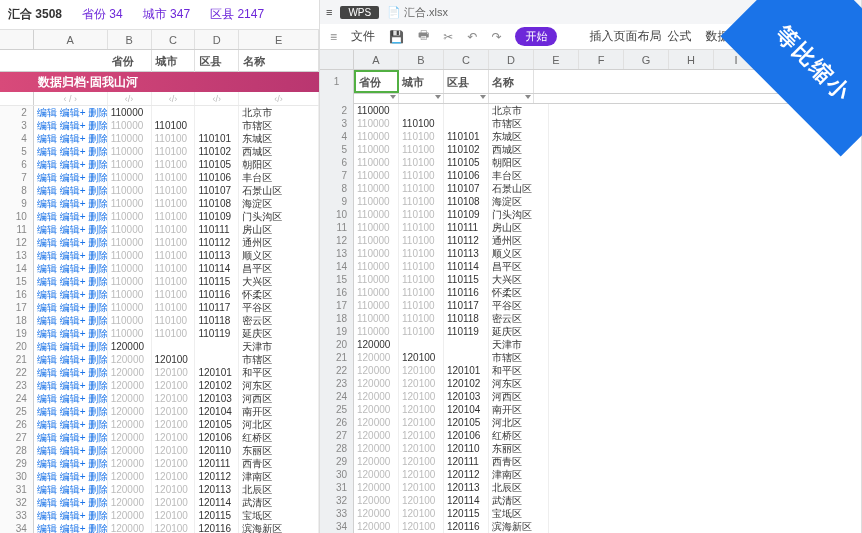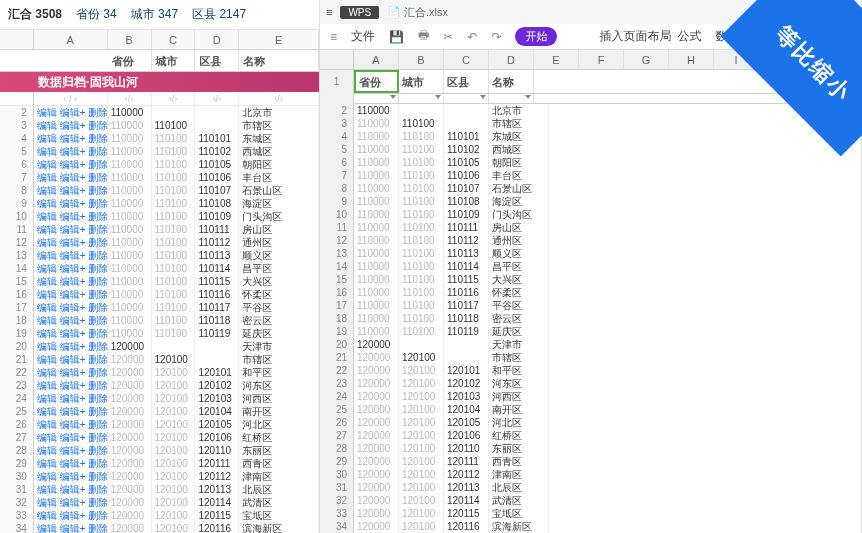--- a/index.html
+++ b/index.html
@@ -1,22 +1,22 @@
 <!DOCTYPE html>
 <html><head>
 <meta charset="utf-8">
 <style>
 *{margin:0;padding:0;box-sizing:border-box}
 body{font-family:"Microsoft YaHei",Arial,sans-serif;font-size:11px;color:#333;overflow:hidden;width:862px;height:533px;position:relative;background:#fff}
 .container{display:flex;width:862px;height:533px}
 .panel{position:relative;overflow:hidden;border-right:1px solid #ddd}
 .left{width:320px}
 .right{flex:1}
-.tabs{height:30px;display:flex;align-items:center;padding:0 8px;gap:14px;border-bottom:1px solid #e0e0e0}
-.tab{cursor:pointer;color:#0c4a6e;font-size:12px}
+.tabs{height:30px;display:flex;align-items:center;padding:0 8px;gap:20px;border-bottom:1px solid #e0e0e0}
+.tab{cursor:pointer;color:#6d28d9;font-size:12px}
 .tab.active{color:#333;font-weight:bold}
 .colhdr{display:flex;height:20px;border-bottom:1px solid #d0d0d0;background:#f8f8f8}
 .rnh{width:34px;border-right:1px solid #d0d0d0}
 .ch{text-align:center;line-height:20px;border-right:1px solid #e0e0e0;color:#666}
 .subhdr{display:flex;height:22px;border-bottom:1px solid #d0d0d0;align-items:center}
 .sh{line-height:22px;padding-left:4px;border-right:1px solid #e0e0e0;color:#555;font-weight:600;position:relative}
 .banner{height:20px;background:linear-gradient(90deg,#d84a7a,#b93670);color:#fff;font-weight:bold;font-size:12px;line-height:20px;padding-left:38px}
 .ctlrow{display:flex;height:14px;border-bottom:1px solid #e8e8e8}
 .ctlcell{text-align:center;color:#bbb;font-size:9px;line-height:14px;border-right:1px solid #eee}
 .rows{overflow:hidden}
@@ -363,21 +363,21 @@
     </div>
     <div class="rmenu">
       <span class="micon">≡</span>
       <span>文件</span>
       <span class="micon">💾</span>
       <span class="micon">🖶</span>
       <span class="micon">✂</span>
       <span class="micon">↶</span>
       <span class="micon">↷</span>
       <span class="start">开始</span>
-      <span id="rmenuitems"><span style="margin-left: 28px;">插入</span><span style="">页面布局</span><span style="margin-left: 6px;">公式</span><span style="margin-left: 14px;">数据</span><span style="margin-left: 14px;">审</span><span style="margin-left: 14px;">特色功能</span></span>
+      <span id="rmenuitems"><span style="margin-left: 18px;">插入</span><span style="">页面布局</span><span style="margin-left: 6px;">公式</span><span style="margin-left: 14px;">数据</span><span style="margin-left: 14px;">审</span><span style="margin-left: 14px;">特色功能</span></span>
     </div>
     <div class="colhdr" id="rcolhdr">
       <div class="rnh"></div>
     <div class="ch">A</div>
         <div class="ch">B</div>
         <div class="ch">C</div>
         <div class="ch">D</div>
         <div class="ch">E</div>
         <div class="ch">F</div>
         <div class="ch">G</div>

